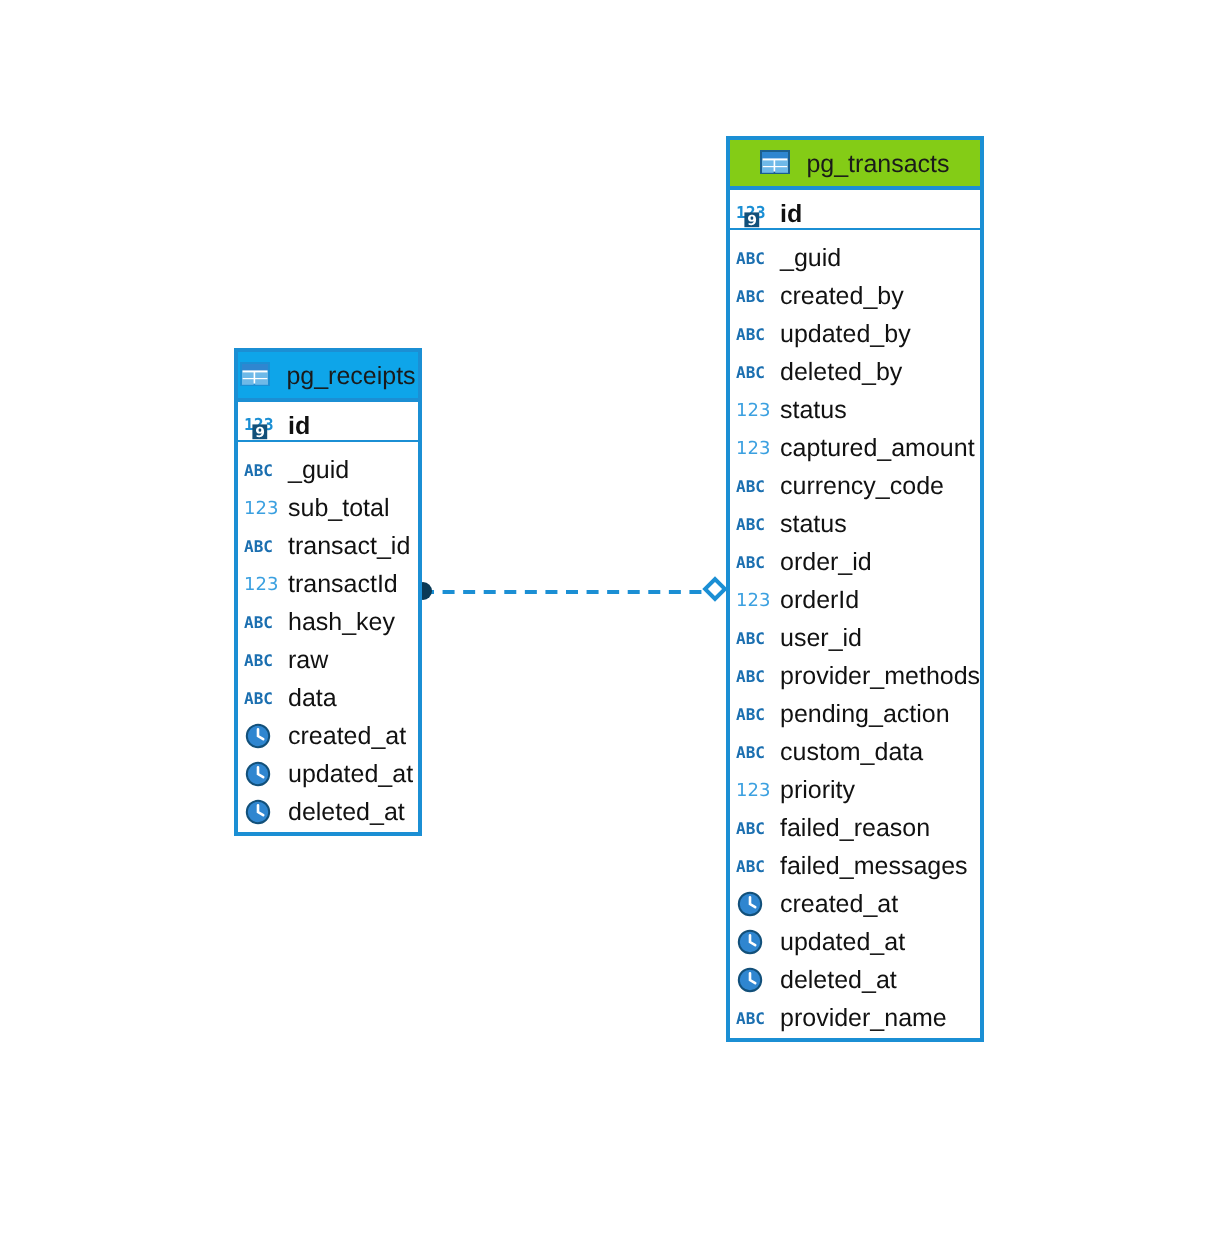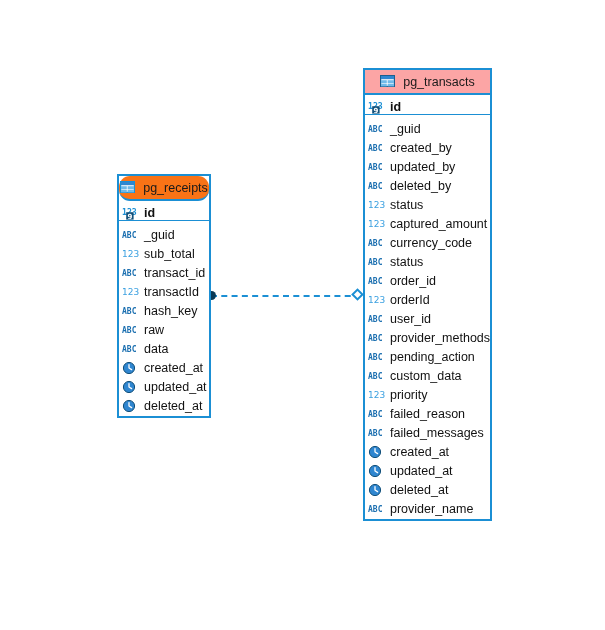--- a/index.html
+++ b/index.html
@@ -32,22 +32,22 @@
     display: flex;
     align-items: center;
     justify-content: center;
     gap: 6px;
     font-size: 12.5px;
     color: #1a1a1a;
     border-bottom: 2px solid #1b8fd4;
     box-sizing: border-box;
     padding: 0 6px;
   }
-  .entity-header.theme-cream { background: #f97316; border-radius: 11px; }
-  .entity-header.theme-orange { background: #fca5a5; }
+  .entity-header.theme-cream { background: #0ea5e9; }
+  .entity-header.theme-orange { background: #84cc16; }
 
   .pk-section {
     border-bottom: 1px solid #1b8fd4;
   }
   .field-row {
     height: 19px;
     display: flex;
     align-items: flex-end;
     gap: 5px;
     padding: 0 4px 0 3px;

